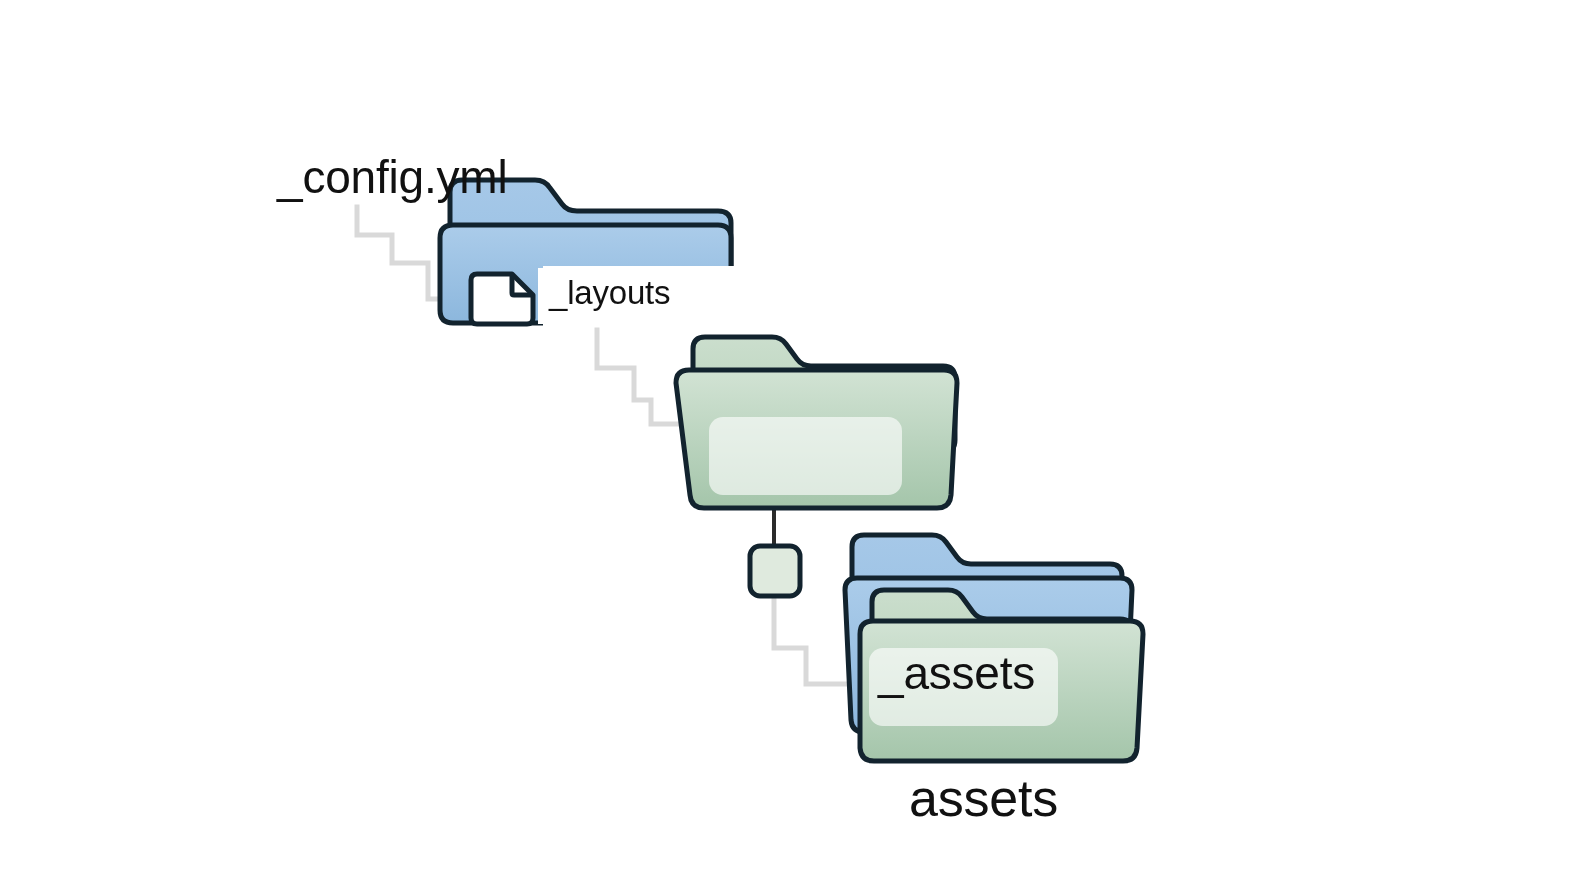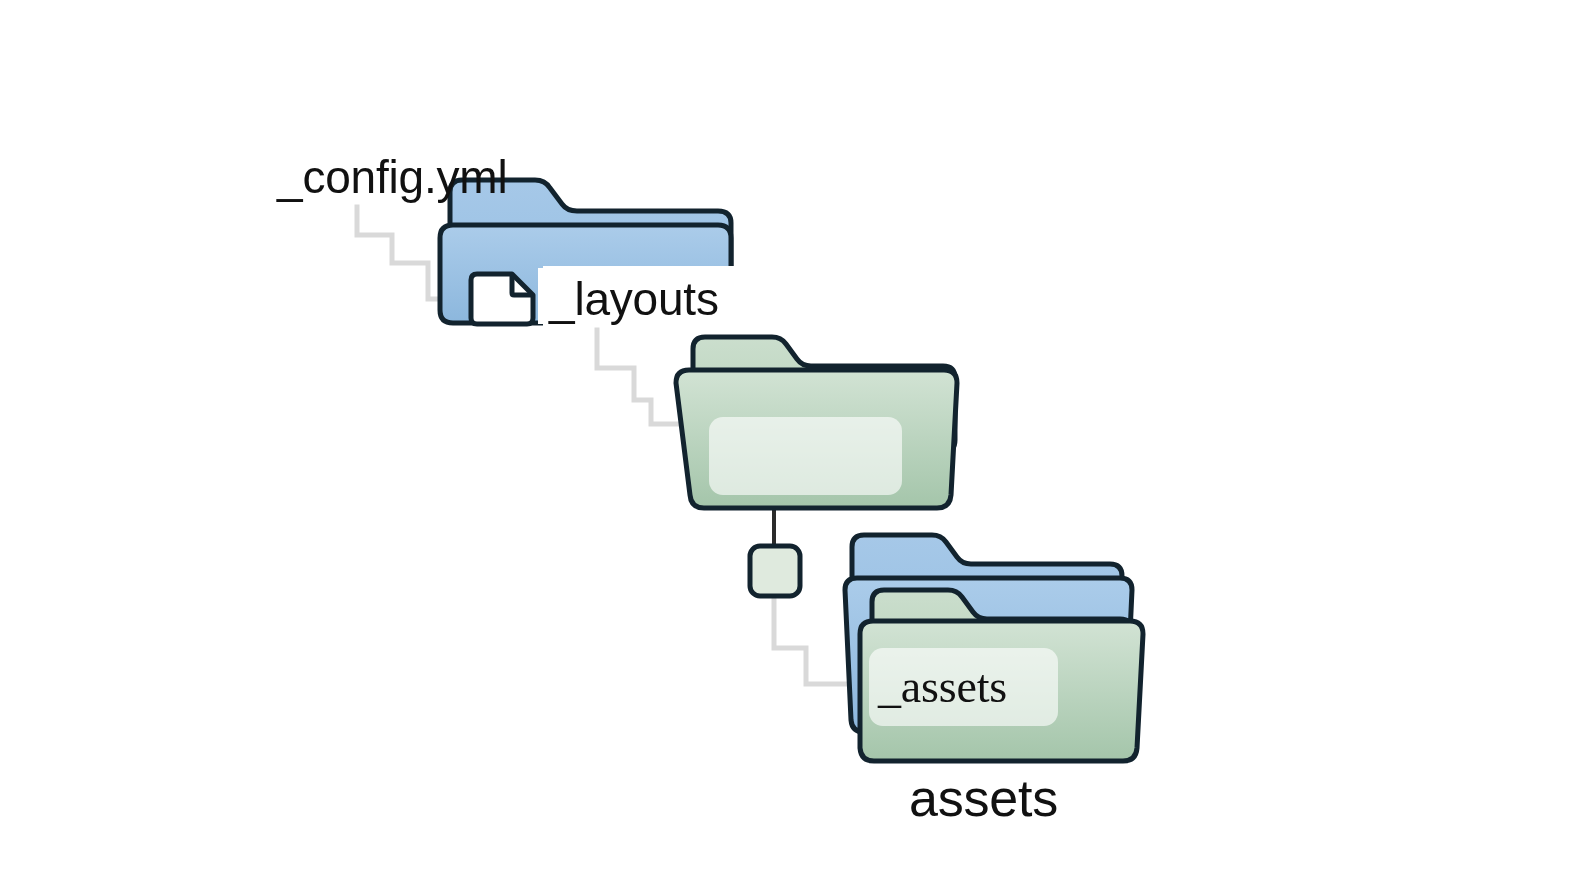--- a/index.html
+++ b/index.html
@@ -38,21 +38,21 @@
   }
   
   #label-config {
     left: 277px;
     top: 154px;
     font-size: 46px;
   }
   #label-layouts {
     left: 549px;
     top: 276px;
-    font-size: 46px;
+    font-size: 33px;
     text-align: center;
   }
   #label-assets-outer {
     left: 909px;
     top: 772px;
     font-size: 52px;
   }
   
   .chip-label {
     position: absolute;
@@ -62,22 +62,21 @@
     font-size: 46px;
     line-height: 1;
     letter-spacing: -0.2px;
   }
   #label-posts {
     left: 722px;
     top: 432px;
   }
   #label-assets-inner {
     left: 878px;
-    top: 664px;
-    font-family: Liberation Serif, serif;
+    top: 650px;
   }
 </style>
 </head>
 <body>
 
 <div id="canvas">
 
   <svg id="diagram-svg" viewBox="0 0 1586 892" xmlns="http://www.w3.org/2000/svg">
     <defs>
       <linearGradient id="gradBlue" x1="0" y1="0" x2="0" y2="1">

